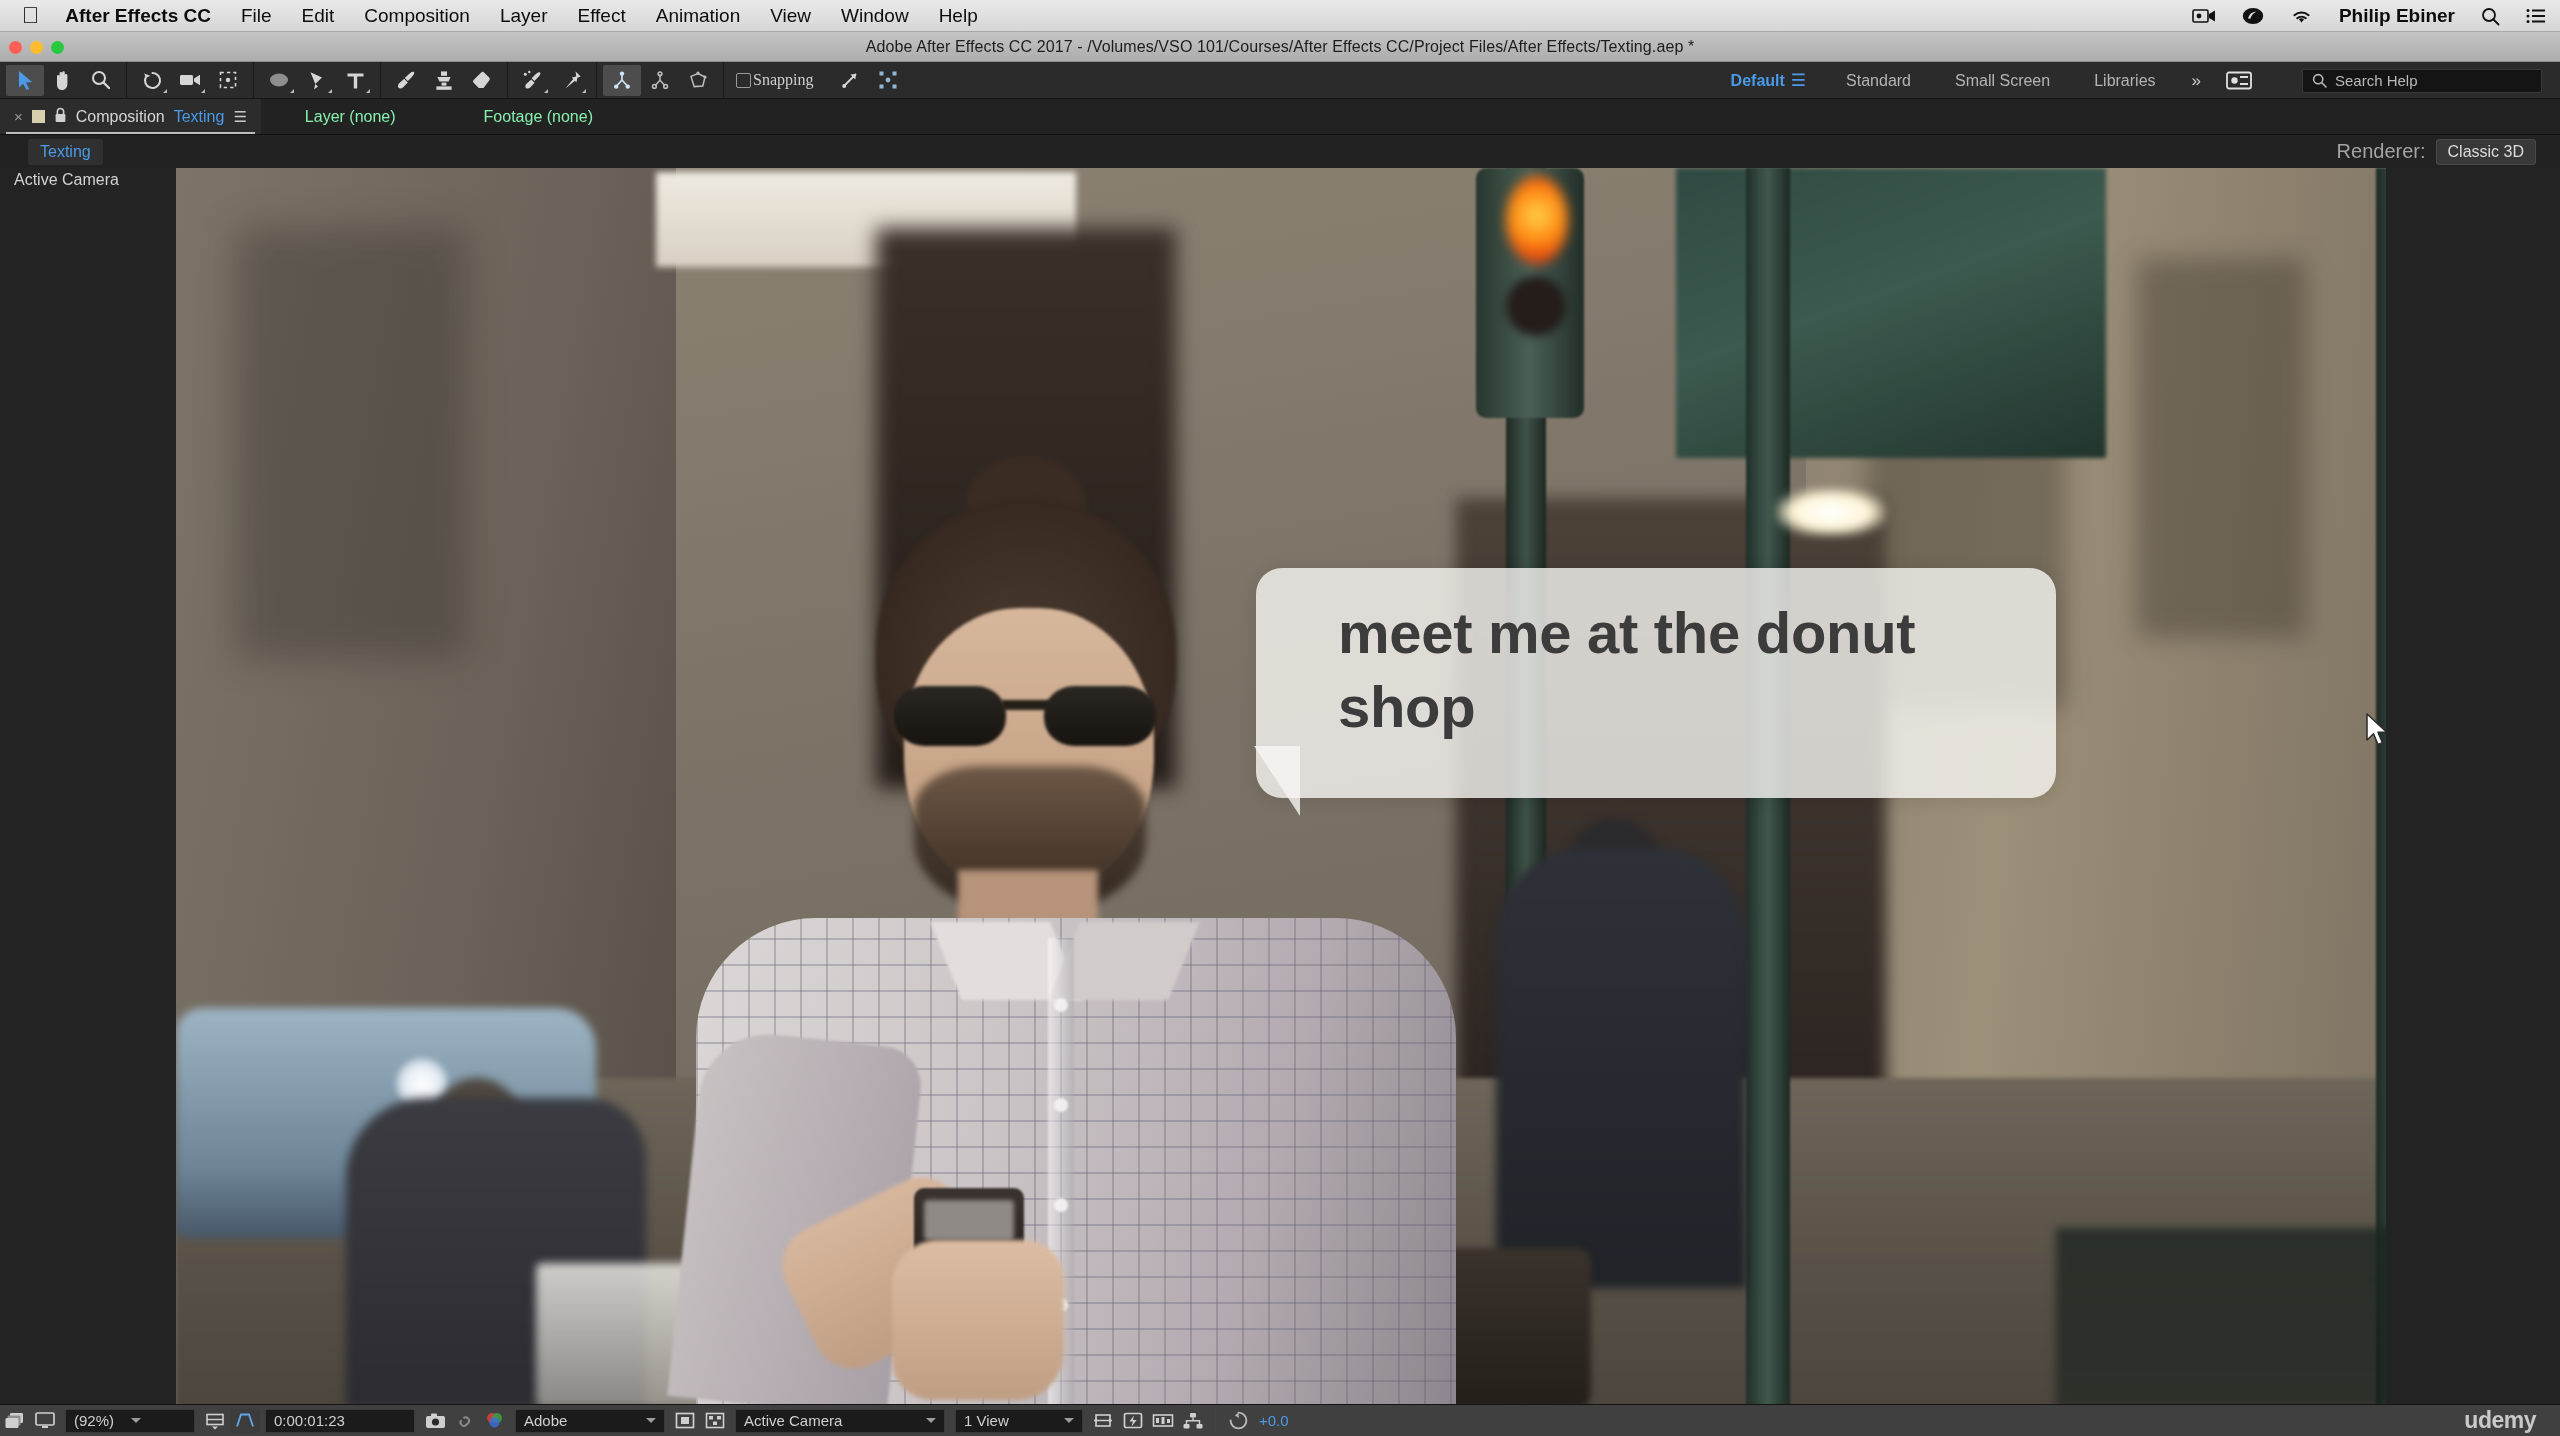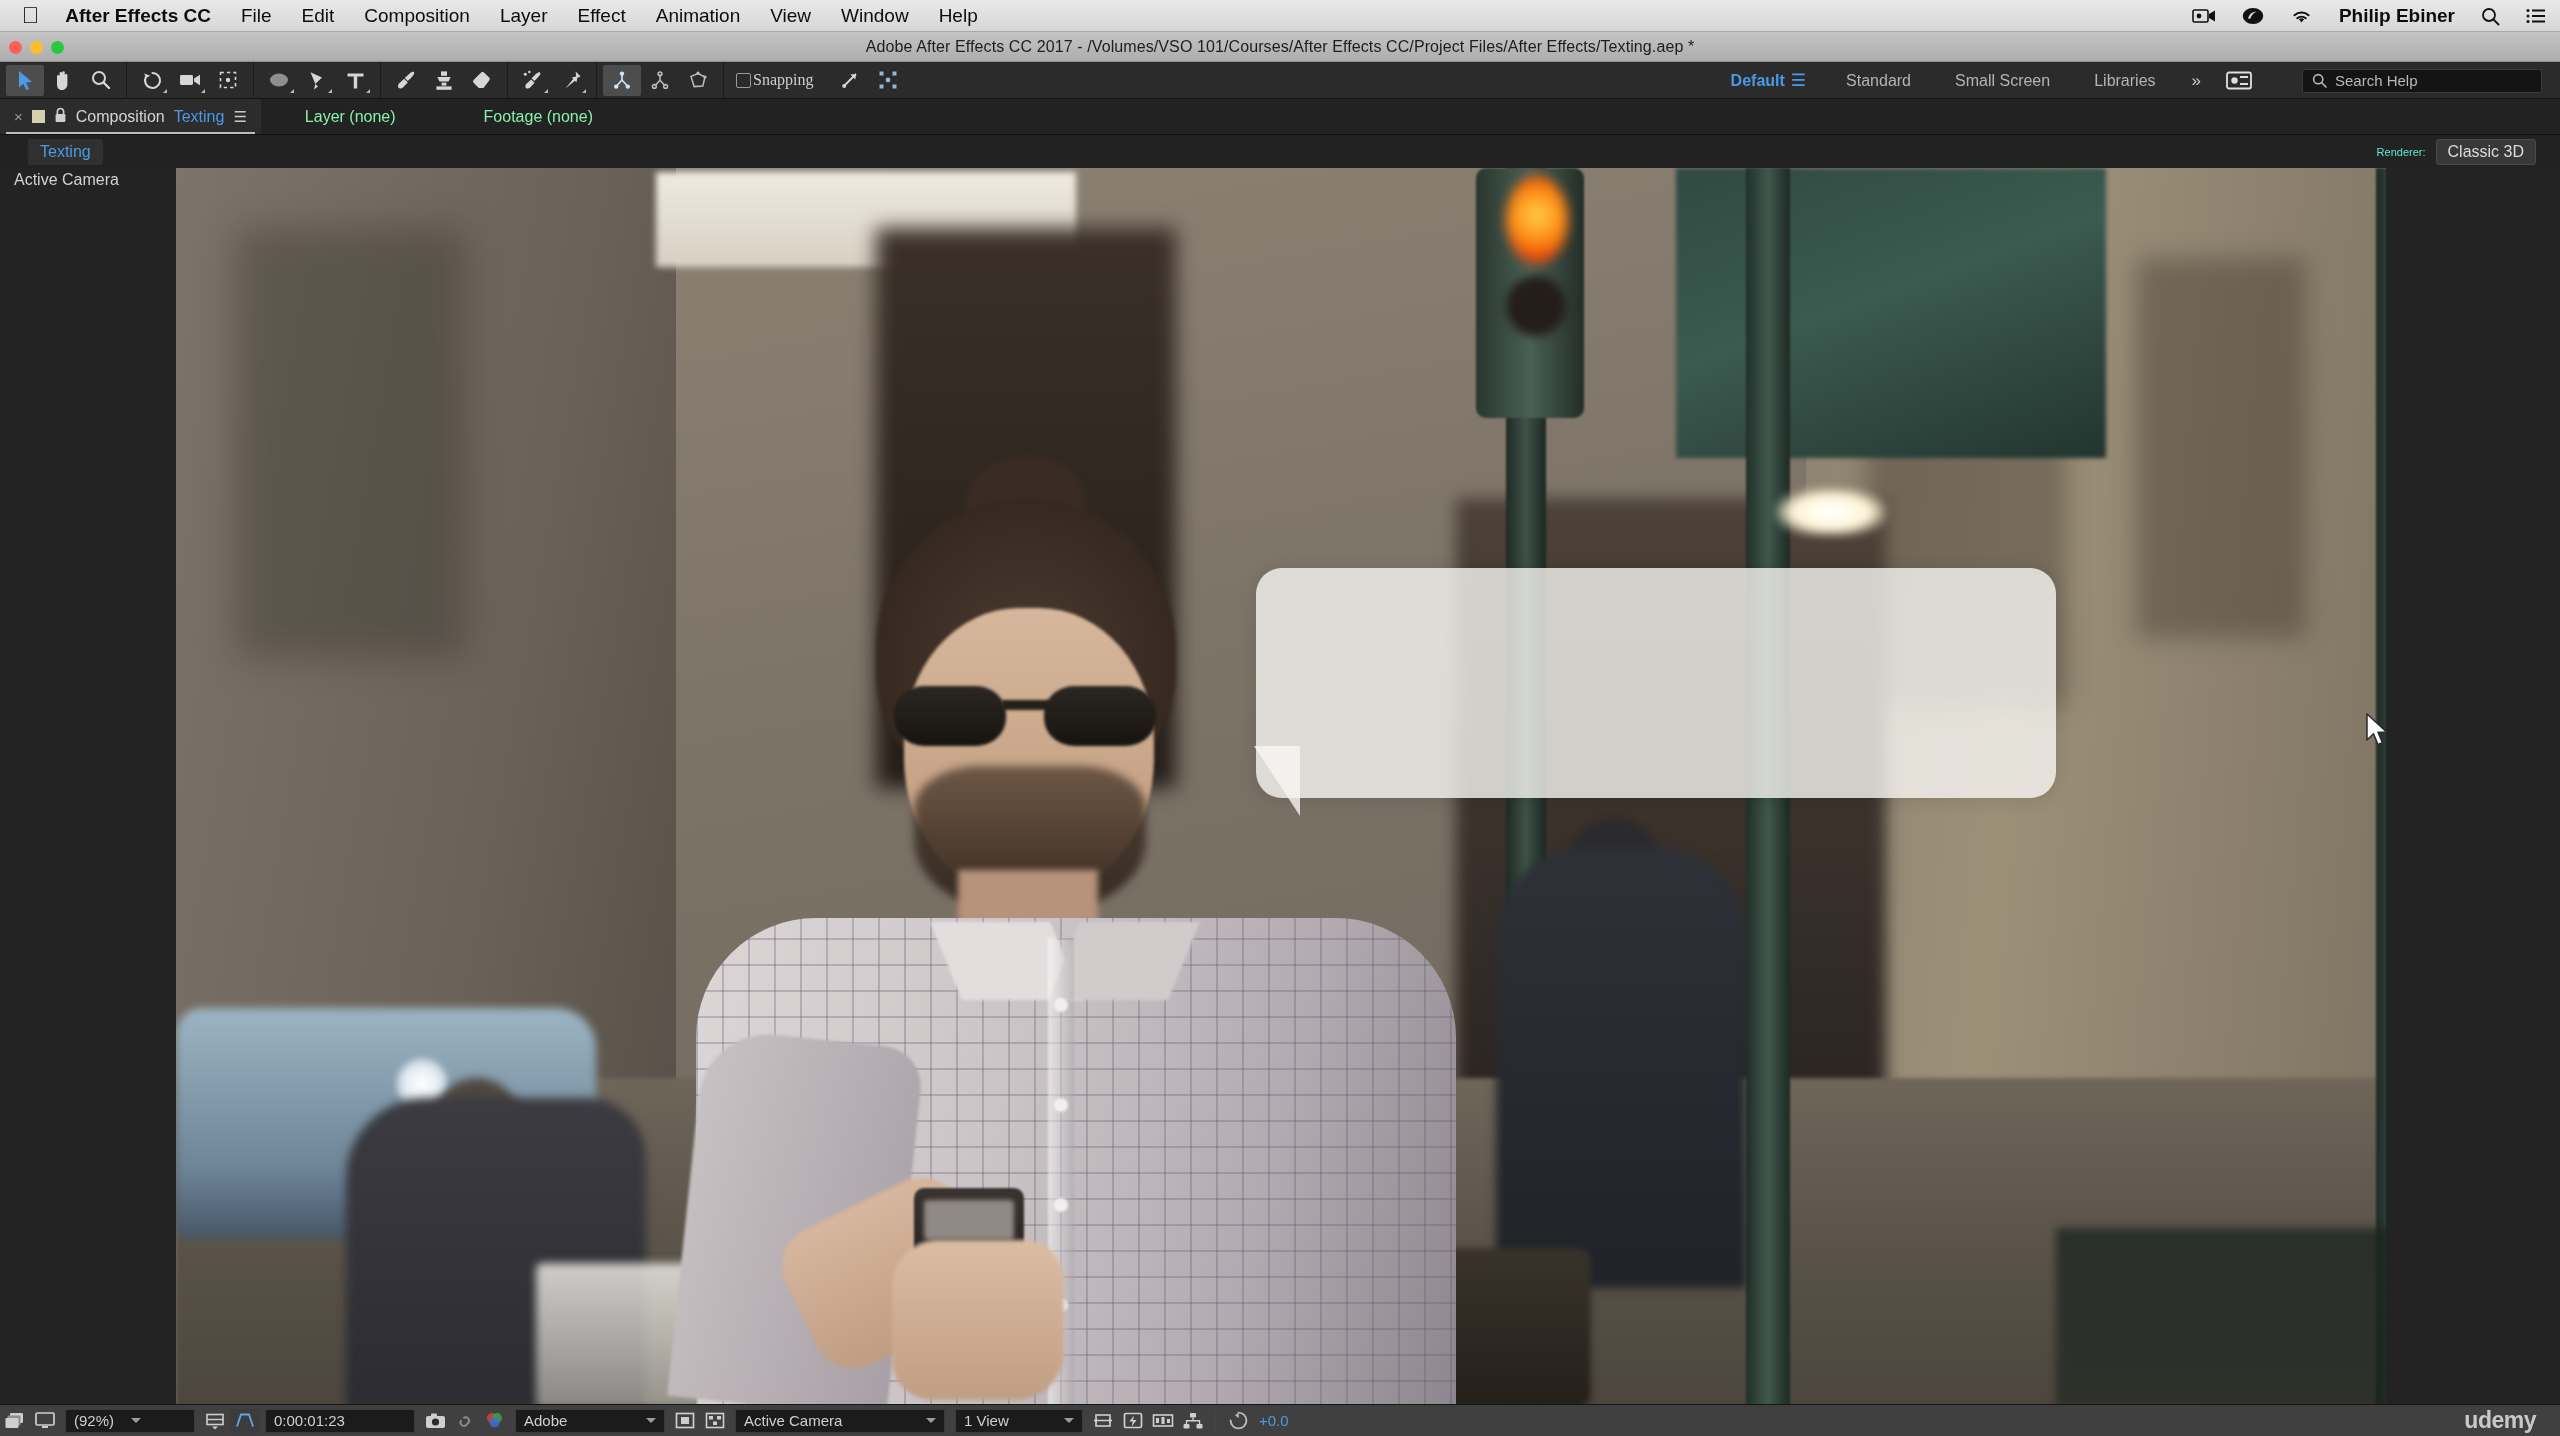--- a/index.html
+++ b/index.html
@@ -84,21 +84,21 @@
 
   
   #crumbstrip{
     position:absolute; top:135px; left:0; width:2560px; height:33px;
     background:#222222; display:flex; align-items:center;
   }
   #crumb{ margin-left:28px; background:#303030; color:#4a9ae8; font-size:16px;
           padding:4px 12px; border-radius:2px; }
   #renderer{ position:absolute; right:24px; display:flex; align-items:center;
              gap:10px; }
-  #renderer .lbl{ color:#5eead4; font-size:11px; }
+  #renderer .lbl{ color:#a3a3a3; font-size:20px; }
   #renderer .val{ color:#dcdcdc; font-size:16px; background:#383838;
                   border:1px solid #4a4a4a; border-radius:3px; padding:3px 11px; }
 
   
   #viewer{
     position:absolute; top:168px; left:0; width:2560px; height:1236px;
     background:#232323; overflow:hidden;
   }
   #cam-label{ position:absolute; left:14px; top:3px; color:#d2d2d2; font-size:16px; }
 
@@ -636,20 +636,21 @@
         <span class="btn" style="top:360px"></span>
       </div>
       <div id="m-armL"></div>
       <div id="m-forearm"></div>
       <div id="m-phone"></div>
       <div id="m-hand"></div>
     </div>
 
     <div id="bubble"></div>
     <div id="bubble-tail"></div>
+    <div id="bubble-text">meet me at the donut shop</div>
   </div>
 
   <div id="cursor">
     <svg width="26" height="34" viewBox="0 0 26 34">
         <path d="M2 1 L2 27 L8.5 20.8 L13 31.5 L17.4 29.6 L13 19.3 L21.5 19 Z" fill="#ffffff" stroke="#2b2b2b" stroke-width="1.5" stroke-linejoin="round"></path>
       </svg>
   </div>
 </div>
 
 <div id="statusbar">

